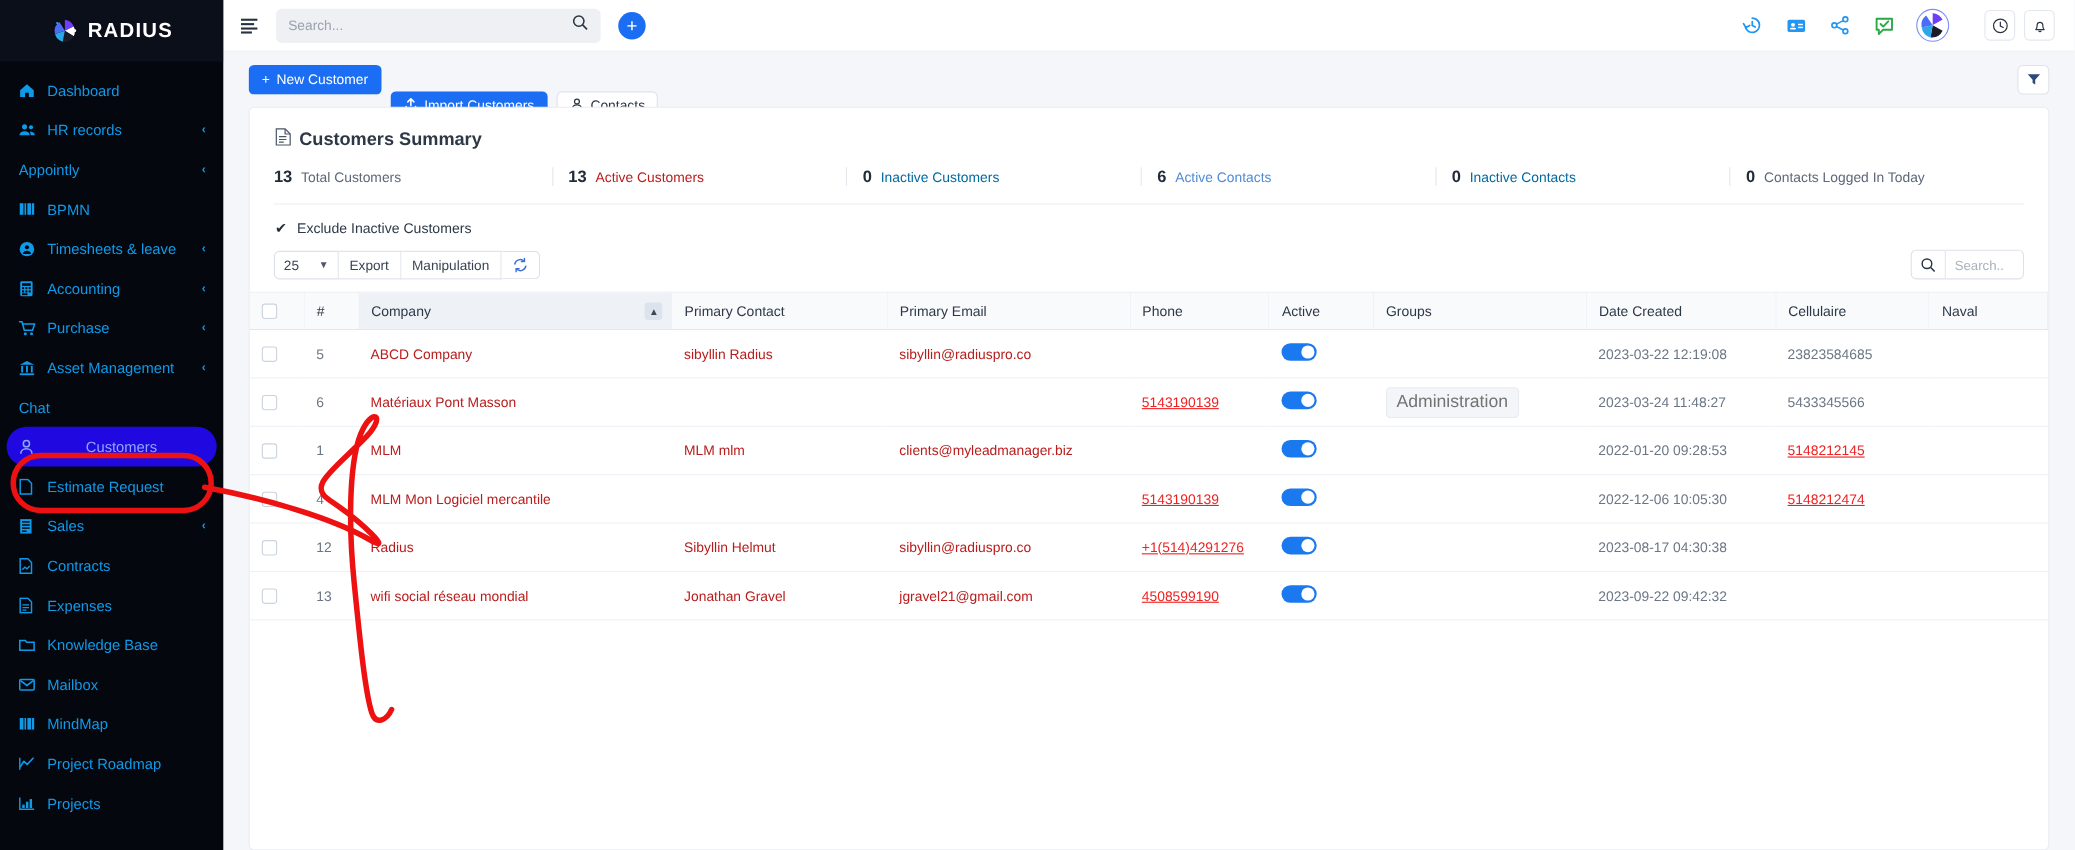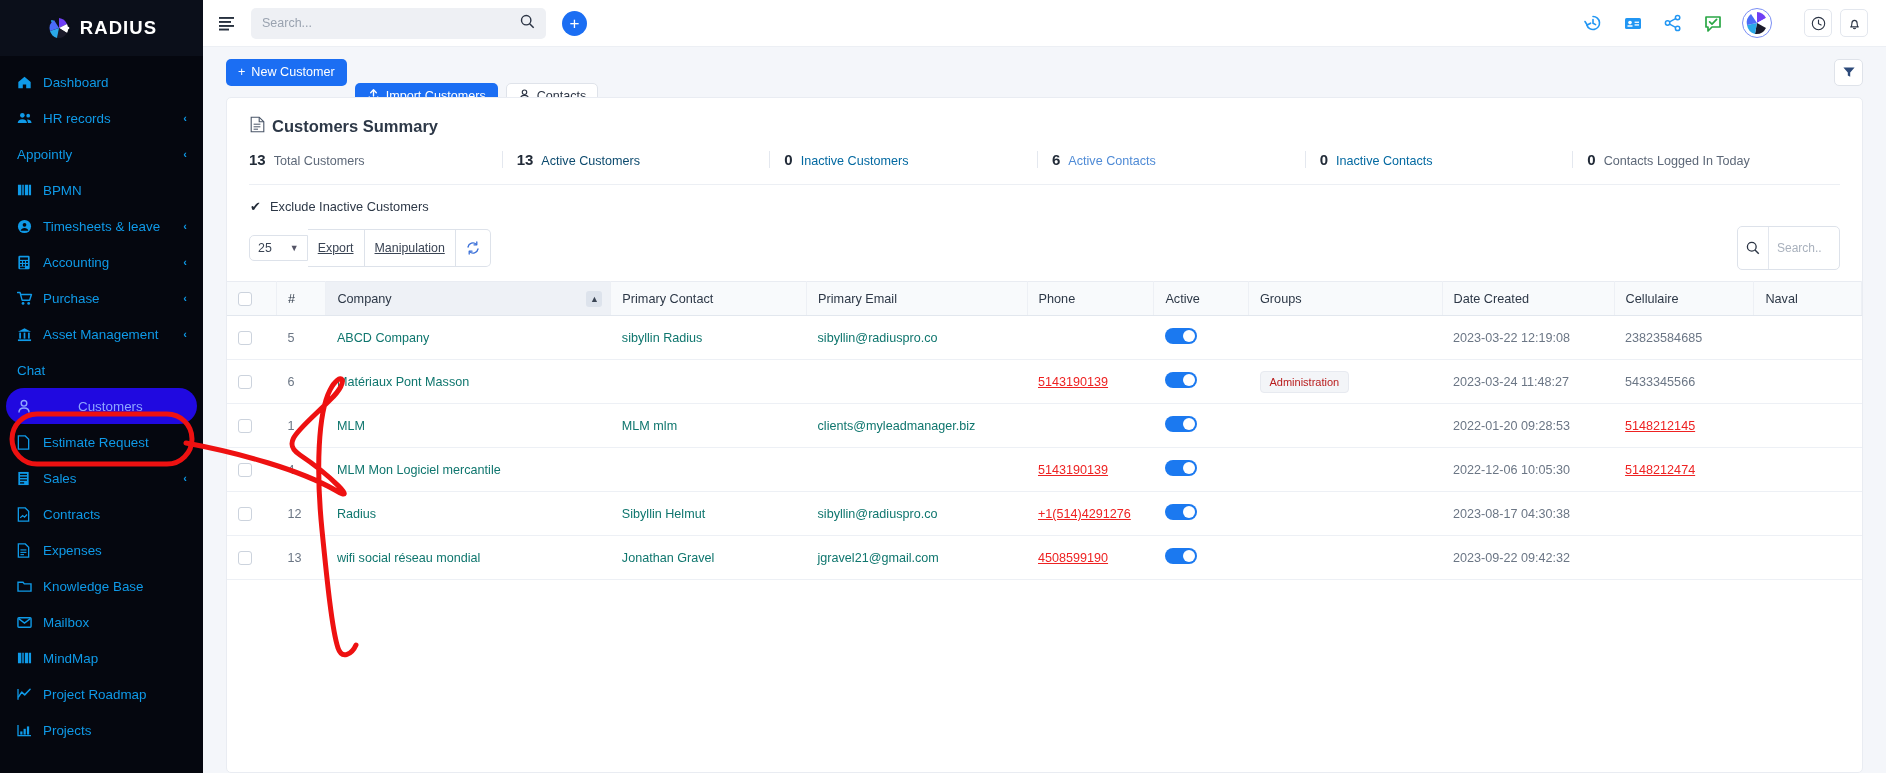--- a/index.html
+++ b/index.html
@@ -144,47 +144,47 @@
     border-bottom: 1px solid #eceff4;
   }
   .sum-item {
     flex: 1; display: flex; align-items: baseline; gap: 8px;
     padding-left: 14px;
     border-left: 1px solid #e4e8ef;
   }
   .sum-item:first-child { border-left: none; padding-left: 0; }
   .sum-num { font-size: 15px; font-weight: bold; color: #222b38; }
   .sum-lab { font-size: 12.6px; color: #5d6878; }
-  .sum-lab.green { color: #0c4a6e; text-align: center; }
+  .sum-lab.green { color: #b91c1c; text-align: center; }
   .sum-lab.red { color: #0369a1; }
   .sum-lab.blue { color: #4f8bd6; }
 
   
   .controls { padding: 14px 22px 0 22px; }
   .excl-row { display: flex; align-items: center; gap: 8px; font-size: 12.8px; color: #2d3847; }
   .chk {
     width: 13px; height: 13px; color: #222b38; display:flex; align-items:center; justify-content:center;
     font-size: 13px; cursor: pointer;
   }
   .tools-row { display: flex; align-items: center; margin-top: 12px; }
   .select-box {
     height: 26px; border: 1px solid #dde2ea; border-radius: 5px 0 0 5px;
     display: flex; align-items: center; padding: 0 8px; gap: 18px;
     font-size: 12.4px; color: #3a4454; background: #fff; cursor: pointer;
   }
   .sel-caret { font-size: 9px; color: #556; }
   .tool-btn {
-    height: 38px; border: 1px solid #dde2ea; border-left: none;
+    height: 26px; border: 1px solid #dde2ea; border-left: none;
     display: flex; align-items: center; padding: 0 10px;
-    font-size: 12.4px; color: #3a4454; background: #fff; cursor: pointer; text-decoration: underline;
+    font-size: 12.4px; color: #3a4454; background: #fff; cursor: pointer;
   }
   .tool-btn.last { border-radius: 0 5px 5px 0; }
   .tbl-search {
     margin-left: auto; display: flex; align-items: center;
-    height: 44px; border: 1px solid #dde2ea; border-radius: 5px; overflow: hidden; background:#fff;
+    height: 27px; border: 1px solid #dde2ea; border-radius: 5px; overflow: hidden; background:#fff;
   }
   .tbl-search .ts-icon { width: 31px; height: 100%; display:flex; align-items:center; justify-content:center; border-right:1px solid #e3e7ee; cursor:pointer;}
   .tbl-search input {
     border: none; outline: none; width: 70px; font-size: 12px; padding: 0 8px;
     font-family: "Liberation Sans", sans-serif; color:#444;
   }
   .tbl-search input::placeholder { color: #a9b1bd; }
 
   
   .table-wrap { flex: 1; overflow: hidden; margin-top: 11px; min-height: 0; }
@@ -203,35 +203,35 @@
     position: absolute; right: 8px; top: 50%; transform: translateY(-50%);
     width: 16px; height: 16px; border-radius: 3px; background: #dde3ec;
     display: flex; align-items: center; justify-content: center;
     font-size: 9px; color: #3c4655;
   }
   tbody td {
     height: 44px; padding: 0 11px; font-size: 12.6px;
     border-bottom: 1px solid #edf0f5; color: #5b6676;
     overflow: hidden; white-space: nowrap; text-overflow: ellipsis;
   }
-  .lnk-blue { color: #0f766e; text-decoration: none; }
+  .lnk-blue { color: #b91c1c; text-decoration: none; }
   .lnk-red { color: #ee2222; text-decoration: underline; }
   .cell-gray { color: #6b7685; }
   .toggle {
     width: 32px; height: 16px; border-radius: 9px; background: #1b79f0;
     position: relative; display: inline-block; cursor: pointer;
   }
   .toggle::after {
     content: ""; position: absolute; right: 2px; top: 2px;
     width: 12px; height: 12px; border-radius: 50%; background: #fff;
   }
   .group-chip {
     display: inline-block; padding: 4px 9px; border-radius: 4px;
     background: #f3f5f8; border: 1px solid #e7eaf0;
-    font-size: 11px; color: #b91c1c;
+    font-size: 16px; color: #737373;
   }
   .cb {
     width: 14px; height: 14px; border: 1px solid #ccd3dd; border-radius: 3px;
     background: #fff; display: inline-block; cursor: pointer; vertical-align: middle;
   }
 
   
   .card-footer {
     display: flex; align-items: center; justify-content: space-between;
     padding: 16px 22px 18px 22px; border-top: 1px solid #eef1f5;

